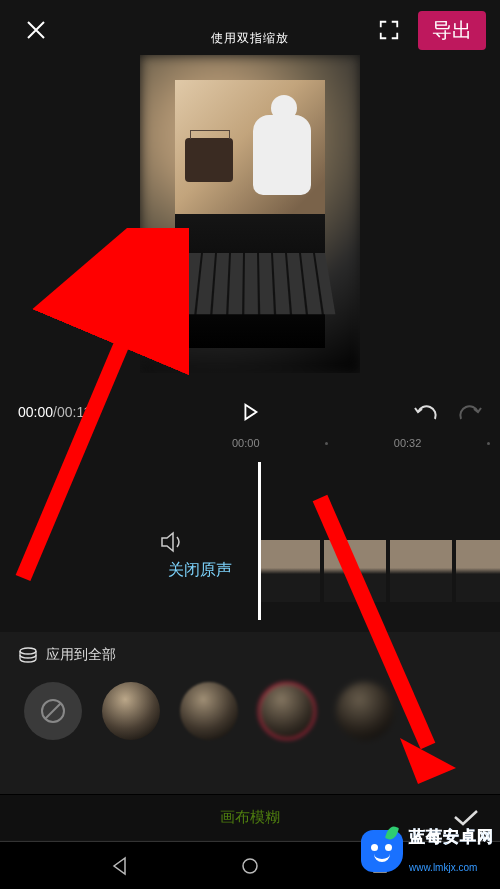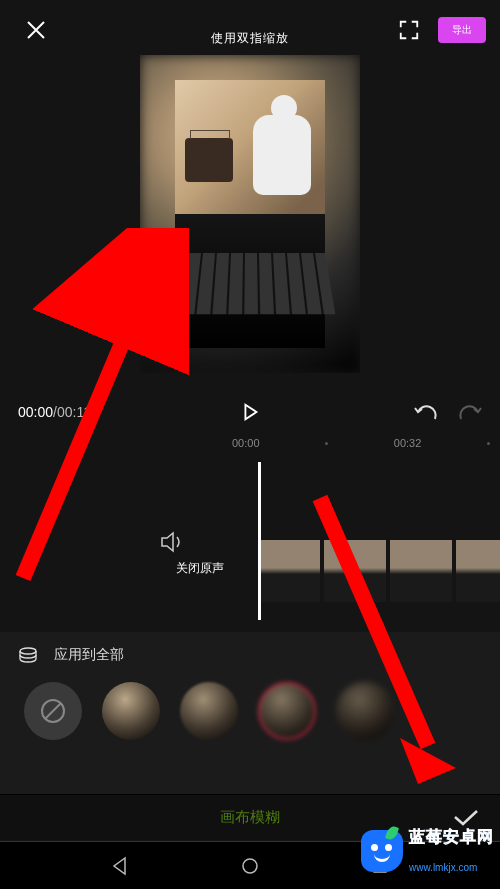--- a/index.html
+++ b/index.html
@@ -9,21 +9,21 @@
     background: #141414;
     font-family: -apple-system, "PingFang SC", "Microsoft YaHei", sans-serif;
     color: #fff;
     overflow: hidden;
     position: relative;
   }
   
   .top-bar { position: absolute; top: 0; left: 0; right: 0; height: 60px; display: flex; align-items: center; justify-content: space-between; padding: 0 14px; }
   .top-left { width: 44px; height: 44px; display:flex; align-items:center; justify-content:center; }
   .top-right { display:flex; align-items:center; gap:18px; }
-  .export-btn { background:#d946ef; color:#fff; font-size:10px; padding:6px 14px; border-radius:4px; }
+  .export-btn { background:#be185d; color:#fff; font-size:20px; padding:6px 14px; border-radius:4px; }
   .hint-pinch { position:absolute; left:50%; top:30px; transform:translateX(-50%); font-size:12px; letter-spacing:1px; }
   
   .preview-wrap { position:absolute; top:55px; left:140px; width:220px; height:318px; overflow:hidden; }
   .preview-blur { position:absolute; inset:0; background:
       radial-gradient(circle at 35% 25%, #c9ad8a 0%, #a88e6d 20%, #6b5f4b 40%, #2a2a2a 65%, #000 100%);
       filter: blur(6px);
   }
   .preview-center {
     position:absolute; left:50%; top:50%; width:150px; height:268px; transform:translate(-50%, -50%);
     background:
@@ -42,29 +42,29 @@
   
   .playbar { position:absolute; top:392px; left:0; right:0; height:40px; display:flex; align-items:center; padding:0 18px; color:#bbb; font-size:14px; }
   .playbar .time-cur { color:#fff; }
   .play-center { position:absolute; left:50%; transform:translateX(-50%); }
   .undo-redo { margin-left:auto; display:flex; gap:20px; }
   .redo-icon { opacity:0.35; }
   
   .ruler { position:absolute; top:432px; left:232px; right:10px; height:22px; color:#888; font-size:11px; display:flex; justify-content:space-between; align-items:center; }
   .ruler span.dot { width:3px; height:3px; background:#555; border-radius:50%; }
   
-  .mute-col { position:absolute; top:530px; left:160px; width:80px; text-align:center; color:#ffffff; font-size:12px; }
+  .mute-col { position:absolute; top:530px; left:160px; width:80px; text-align:center; color:#7dd3fc; font-size:16px; }
   .mute-col .sp-ic { display:block; margin-bottom:6px; }
   .timeline { position:absolute; top:540px; left:258px; right:0; height:62px; display:flex; gap:4px; align-items:center; }
   .thumb { width:62px; height:62px; flex-shrink:0; background:linear-gradient(to bottom, #938370 45%, #1a1a1a 55%); position:relative; }
   .thumb.last { width:46px; }
   .playhead { position:absolute; top:462px; left:258px; width:3px; height:158px; background:#fff; z-index:5;}
   
   .blur-panel { position:absolute; top:632px; left:0; right:0; height:162px; background:#1b1b1b; padding:14px 18px 10px; }
-  .apply-all { display:flex; align-items:flex-end; gap:16px; color:#ddd; font-size:14px; }
+  .apply-all { display:flex; align-items:flex-end; gap:8px; color:#ddd; font-size:14px; }
   .blur-options { display:flex; gap:20px; margin-top:18px; padding-left:6px; }
   .blur-opt { width:58px; height:58px; border-radius:50%; display:flex; align-items:center; justify-content:center; position:relative; }
   .blur-none { background:#3a3a3a; }
   .blur-thumb { background:radial-gradient(circle at 40% 30%, #bba789, #4a3f33 55%, #000); }
   .bb1 { filter: blur(0.5px); }
   .bb2 { filter: blur(1px) brightness(0.85); }
   .bb3 { filter: blur(2px) brightness(0.7); }
   .bb4 { filter: blur(3px) brightness(0.55); }
   .blur-opt.selected { outline:2px solid #ff3355; outline-offset:-2px; }
   

